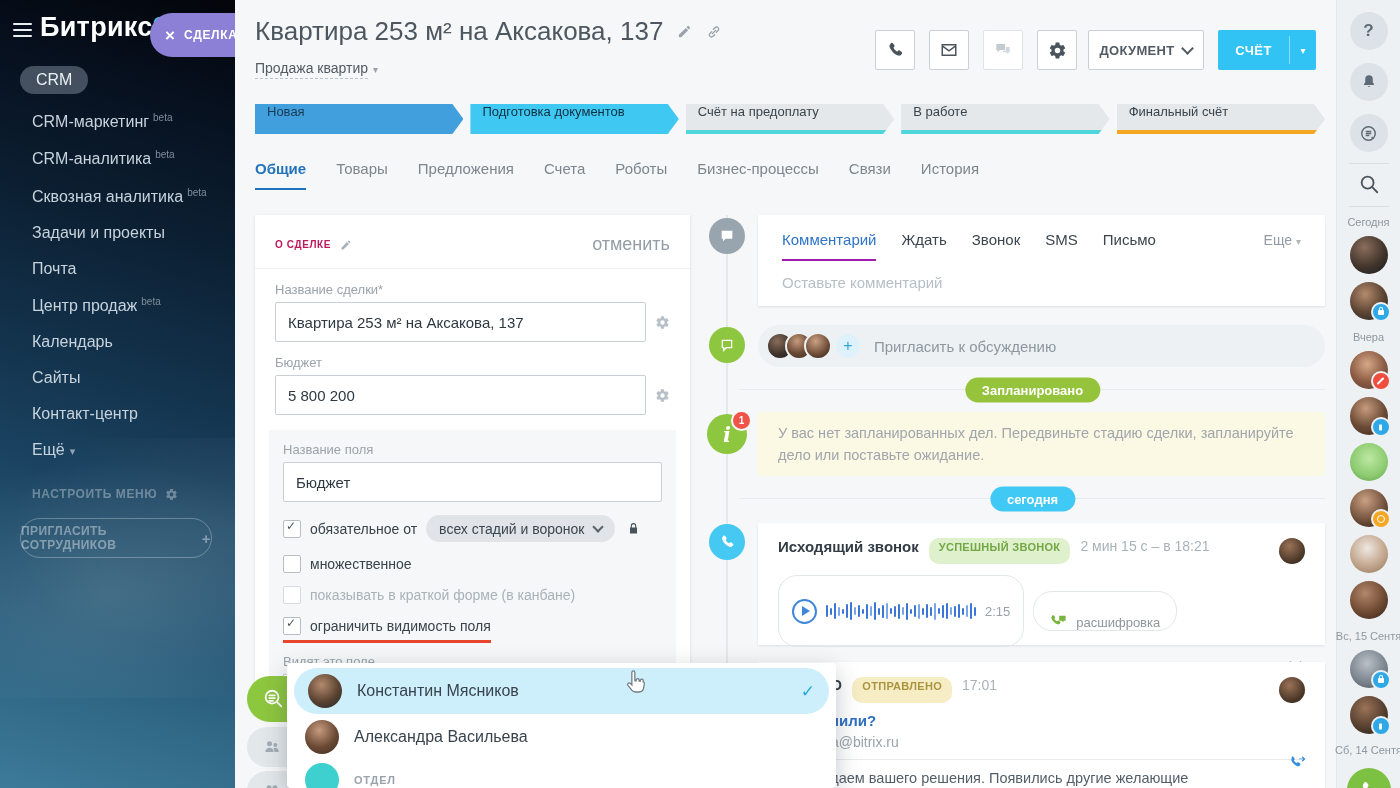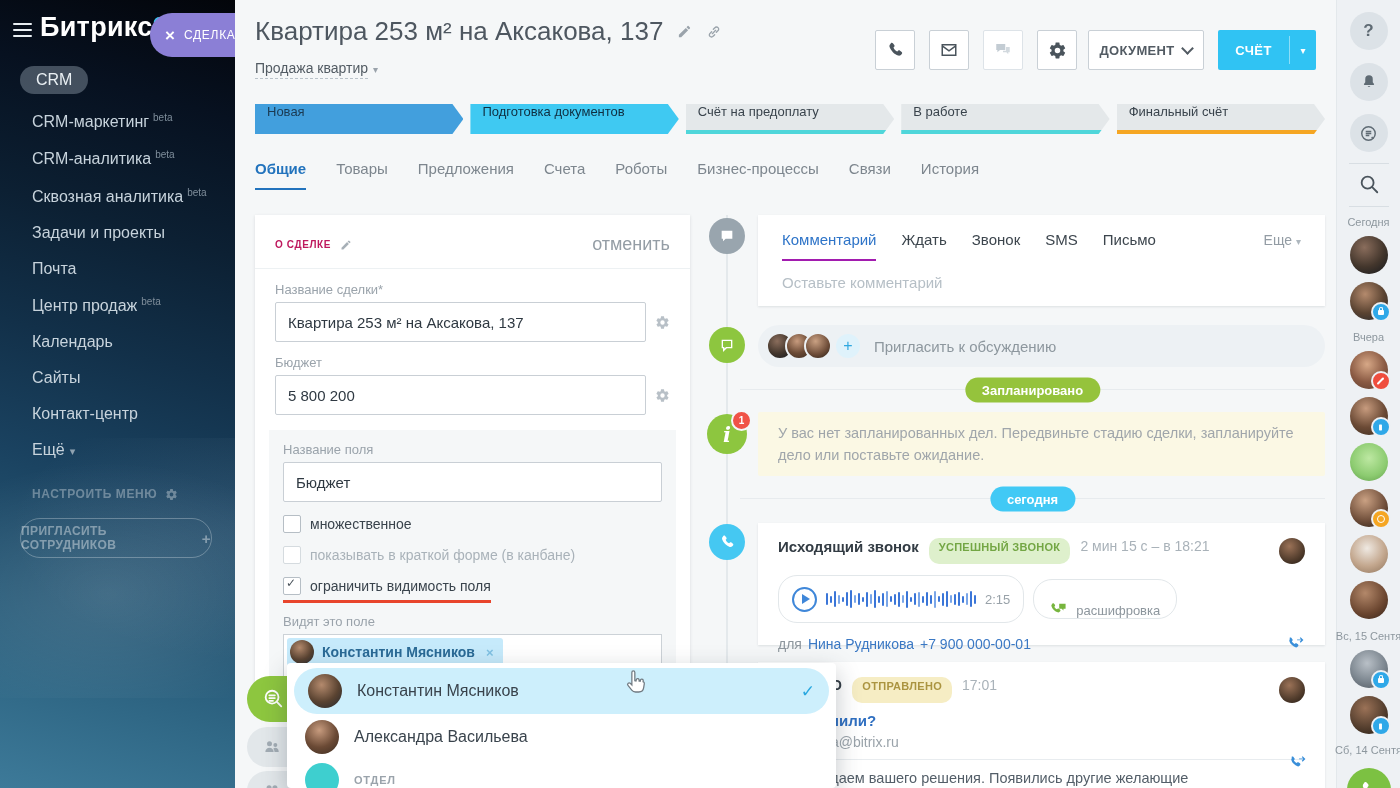--- a/index.html
+++ b/index.html
@@ -27,21 +27,21 @@
     letter-spacing:.6px;color:rgba(255,255,255,.33);cursor:pointer;z-index:2}
   .invite-emp{position:absolute;left:20px;top:518px;width:190px;height:38px;border:1px solid rgba(255,255,255,.28);
     border-radius:20px;display:flex;align-items:center;justify-content:center;gap:8px;font-size:12px;font-weight:bold;
     letter-spacing:.4px;color:rgba(255,255,255,.4);cursor:pointer;z-index:2}
   .invite-emp .plus{font-size:15px}
 
   
   .deal-pill{position:absolute;left:150px;top:13px;width:85px;height:44px;background:#8b7fd6;border-radius:22px 0 0 22px;
     display:flex;align-items:center;gap:9px;padding-left:15px;z-index:40;color:#fff;cursor:pointer;box-sizing:border-box}
   .deal-pill .x{font-size:17px;font-weight:bold;line-height:1}
-  .deal-pill .lbl{font-size:12px;font-weight:normal;letter-spacing:.7px}
+  .deal-pill .lbl{font-size:12px;font-weight:bold;letter-spacing:.7px}
 
   
   .content{position:absolute;left:235px;top:0;width:1101px;height:788px}
   .page-title{position:absolute;left:20px;top:16px;display:flex;align-items:center;gap:14px;font-size:26px;color:#4e5760}
   .title-ic{color:#9aa3ab;cursor:pointer}
   .pipe-sel{position:absolute;left:20px;top:60px;font-size:14px;color:#525b63;cursor:pointer}
   .pipe-sel .t{border-bottom:1px dashed #b9c2c9;padding-bottom:2px}
   .pipe-sel .c{color:#9aa3ab;font-size:10px;margin-left:5px}
 
   .hbtn{position:absolute;top:30px;width:40px;height:40px;background:#fff;border:1px solid #c9d0d6;border-radius:2px;
@@ -166,21 +166,21 @@
   .info-box{position:absolute;left:523px;top:412px;width:567px;height:64px;background:#fbf8e4;border-radius:2px;
     padding:11px 20px;font-size:14.5px;color:#a0a6ab;line-height:1.5;box-sizing:border-box}
 
   .call-card{top:523px;height:122px;padding:15px 20px;box-sizing:border-box}
   .cc-head{display:flex;gap:10px}
   .cc-title{font-size:15px;font-weight:bold;color:#333c44}
   .pill-ok{background:#def0cc;color:#73a644;font-size:11px;font-weight:bold;border-radius:10px;padding:3px 10px;letter-spacing:.3px}
   .cc-meta{font-size:14px;color:#a9b2b9}
   .cc-av{width:26px;height:26px;margin-left:auto}
   .cc-player{display:flex;align-items:center;gap:9px;margin-top:11px}
-  .play-pill{display:flex;align-items:center;gap:9px;border:1px solid #e2e7ea;border-radius:19px;height:38px;padding:4px 13px;cursor:pointer}
+  .play-pill{display:flex;align-items:center;gap:9px;border:1px solid #e2e7ea;border-radius:19px;height:38px;padding:16px 13px;cursor:pointer}
   .play-btn{width:25px;height:25px;border:2px solid #3f87d9;border-radius:50%;position:relative;flex:none;box-sizing:border-box}
   .play-btn::after{content:"";position:absolute;left:8px;top:5.5px;border-left:8px solid #3f87d9;border-top:5px solid transparent;
     border-bottom:5px solid transparent}
   .wave{display:flex;align-items:center;gap:2px;height:26px}
   .wave span{width:2px;background:#3b76d8;border-radius:1px}
   .wave span:nth-child(4n){background:#7aa6e8}
   .dur{font-size:13px;color:#99a2a9}
   .trans-pill{display:flex;align-items:flex-end;gap:9px;border:1px solid #e2e7ea;border-radius:19px;height:38px;padding:0 16px;
     font-size:13px;color:#8d969d;cursor:pointer}
   .cc-foot{display:flex;align-items:center;gap:6px;margin-top:11px;font-size:14px;color:#8d969d}
@@ -369,20 +369,31 @@
       </div>
 
       <div class="subpanel">
         <div class="f-label">Название поля</div>
         <div class="f-row">
           <div class="f-input">
               <span>Бюджет</span>
             </div>
         </div>
 
+        <div class="cb-row">
+          <span class="cb on"></span>
+          <span>обязательное от</span>
+          <span class="scope-pill">
+            <span>всех стадий и воронок</span>
+              <span class="chev"></span>
+          </span>
+          <svg class="lock-ic" width="13" height="13" viewBox="0 0 24 24" fill="currentColor">
+              <path d="M7 10V7a5 5 0 0110 0v3h1.5v11h-13V10H7zm2 0h6V7a3 3 0 00-6 0v3z"></path>
+            </svg>
+        </div>
         <div class="cb-row">
           <span class="cb"></span>
           <span>множественное</span>
         </div>
         <div class="cb-row dim">
           <span class="cb"></span>
           <span>показывать в краткой форме (в канбане)</span>
         </div>
         <div class="cb-row restrict">
           <span class="cb on"></span>

